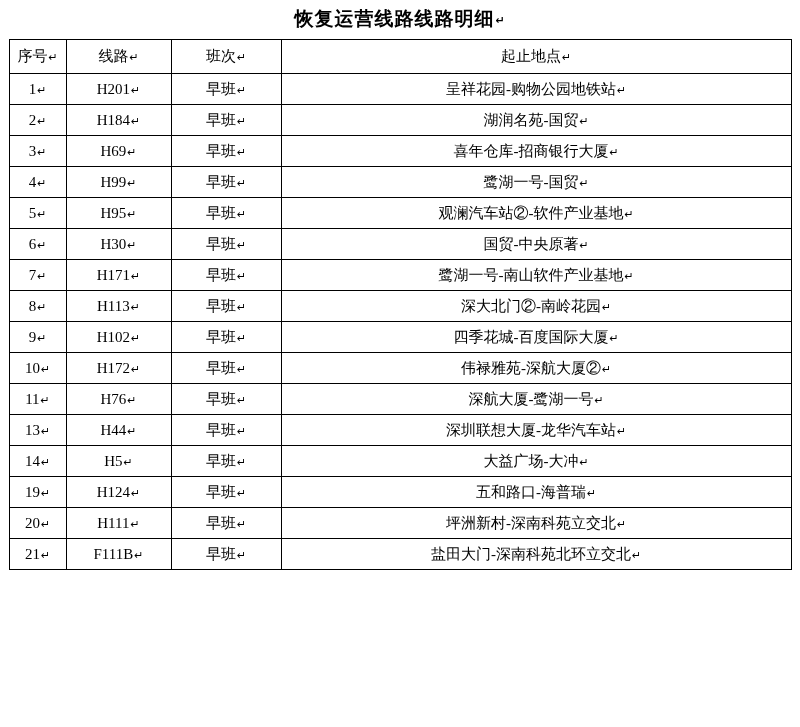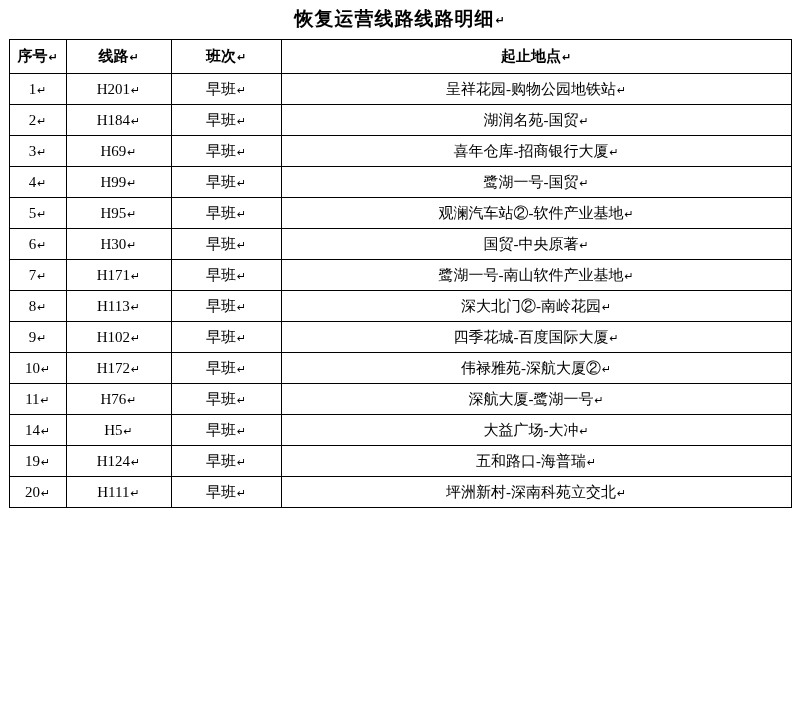--- a/index.html
+++ b/index.html
@@ -40,21 +40,21 @@
     border: 1px solid #000000;
     text-align: center;
     vertical-align: middle;
     font-size: 15px;
     height: 30px;
     padding: 0 2px;
     white-space: nowrap;
     overflow: hidden;
   }
   table.route-table thead th {
-    font-weight: bold;
+    font-weight: normal;
     height: 33px;
     font-size: 15px;
   }
   col.c-idx { width: 57px; }
   col.c-line { width: 105px; }
   col.c-shift { width: 110px; }
   col.c-route { width: 510px; }
 
   .mark {
     font-family: "DejaVu Sans", sans-serif;
@@ -148,33 +148,45 @@
           <td><span>早班</span><span class="mark">↵</span></td>
           <td><span>伟禄雅苑-深航大厦②</span><span class="mark">↵</span></td>
         </tr>
         <tr>
           <td><span>11</span><span class="mark">↵</span></td>
           <td><span>H76</span><span class="mark">↵</span></td>
           <td><span>早班</span><span class="mark">↵</span></td>
           <td><span>深航大厦-鹭湖一号</span><span class="mark">↵</span></td>
         </tr>
         <tr>
+          <td><span>13</span><span class="mark">↵</span></td>
+          <td><span>H44</span><span class="mark">↵</span></td>
+          <td><span>早班</span><span class="mark">↵</span></td>
+          <td><span>深圳联想大厦-龙华汽车站</span><span class="mark">↵</span></td>
+        </tr>
+        <tr>
           <td><span>14</span><span class="mark">↵</span></td>
           <td><span>H5</span><span class="mark">↵</span></td>
           <td><span>早班</span><span class="mark">↵</span></td>
           <td><span>大益广场-大冲</span><span class="mark">↵</span></td>
         </tr>
         <tr>
           <td><span>19</span><span class="mark">↵</span></td>
           <td><span>H124</span><span class="mark">↵</span></td>
           <td><span>早班</span><span class="mark">↵</span></td>
           <td><span>五和路口-海普瑞</span><span class="mark">↵</span></td>
         </tr>
         <tr>
           <td><span>20</span><span class="mark">↵</span></td>
           <td><span>H111</span><span class="mark">↵</span></td>
           <td><span>早班</span><span class="mark">↵</span></td>
           <td><span>坪洲新村-深南科苑立交北</span><span class="mark">↵</span></td>
         </tr>
+        <tr>
+          <td><span>21</span><span class="mark">↵</span></td>
+          <td><span>F111B</span><span class="mark">↵</span></td>
+          <td><span>早班</span><span class="mark">↵</span></td>
+          <td><span>盐田大门-深南科苑北环立交北</span><span class="mark">↵</span></td>
+        </tr>
       </tbody>
   </table>
 
 </div>
 
 </body></html>

